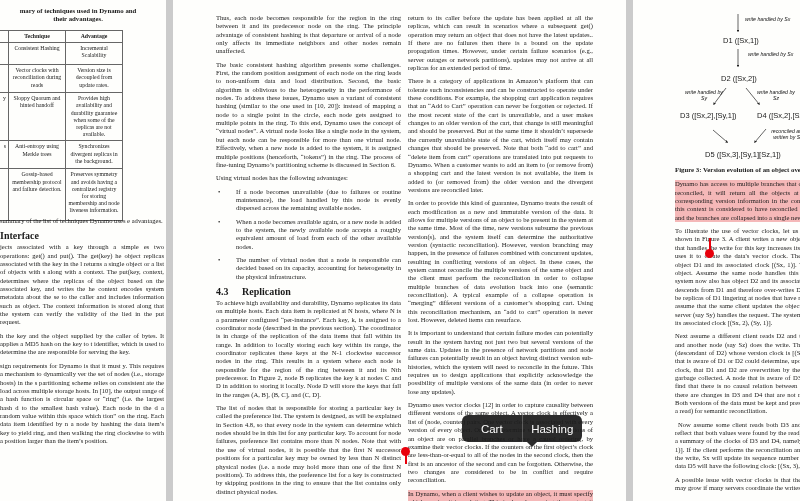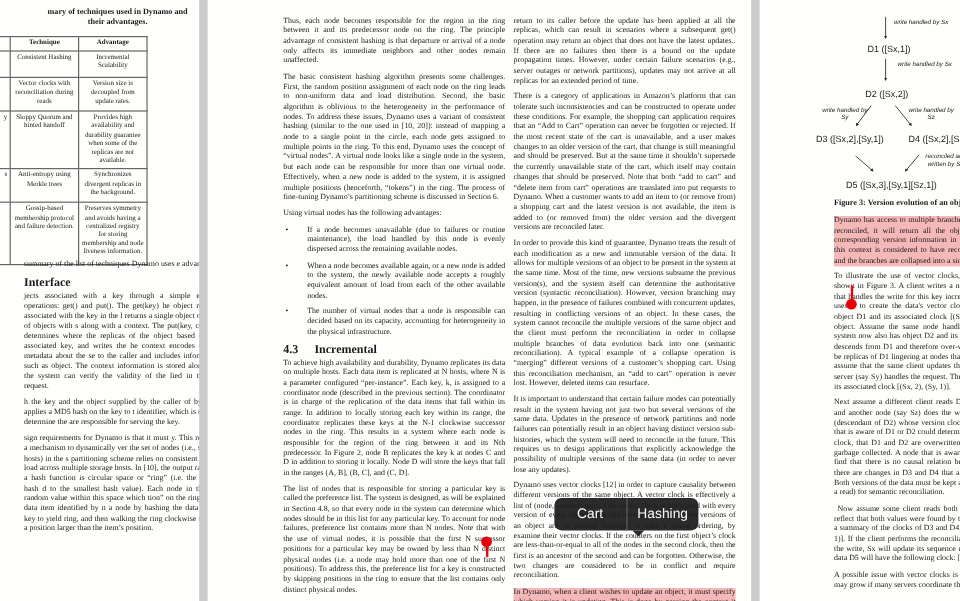--- a/index.html
+++ b/index.html
@@ -1,21 +1,21 @@
 <!DOCTYPE html>
 <html><head>
 <meta charset="utf-8">
 <style>
   html, body { margin:0; padding:0; }
   body { width:800px; height:501px; overflow:hidden; background:#cbcbcb; position:relative; font-family:"Liberation Serif", serif; color:#1a1a1a; }
   .page { position:absolute; top:0; height:501px; background:#fefefc; overflow:hidden; }
   #pL { left:0; width:166px; }
   #pM { left:173px; width:453px; }
   #pR { left:633px; width:167px; }
-  .txt { font-size:6.6px; line-height:8.35px; text-align:justify;padding-left:20px; }
+  .txt { font-size:6.6px; line-height:8.35px; text-align:justify; }
   .txt p { margin:0 0 5px 0; }
   .col { position:absolute; }
   h3 { font-family:"Liberation Serif", serif; font-size:10px; font-weight:bold; margin:4px 0 2px 0; line-height:11px; }
   h3 .num { display:inline-block; width:26px; }
   table.tech { border-collapse:collapse; font-size:5.8px; line-height:7.2px; position:absolute; left:-10px; top:30px; }
   table.tech td, table.tech th { border:1px solid #666; text-align:center; vertical-align:top; padding:2px 2px; }
   table.tech th { font-weight:bold; }
   .caption { font-weight:bold; text-align:center; font-size:6.8px; line-height:8.4px; }
   ul.bul { margin:0 0 5px 0; padding:0; list-style:none; }
   ul.bul li { position:relative; padding-left:20px; margin-bottom:5px; }
@@ -86,21 +86,21 @@
 <div class="page" id="pM">
   <div class="col txt" style="left:43px; top:14px; width:185px;">
     <p>Thus, each node becomes responsible for the region in the ring between it and its predecessor node on the ring. The principle advantage of consistent hashing is that departure or arrival of a node only affects its immediate neighbors and other nodes remain unaffected.</p>
     <p>The basic consistent hashing algorithm presents some challenges. First, the random position assignment of each node on the ring leads to non-uniform data and load distribution. Second, the basic algorithm is oblivious to the heterogeneity in the performance of nodes. To address these issues, Dynamo uses a variant of consistent hashing (similar to the one used in [10, 20]): instead of mapping a node to a single point in the circle, each node gets assigned to multiple points in the ring. To this end, Dynamo uses the concept of “virtual nodes”. A virtual node looks like a single node in the system, but each node can be responsible for more than one virtual node. Effectively, when a new node is added to the system, it is assigned multiple positions (henceforth, “tokens”) in the ring. The process of fine-tuning Dynamo’s partitioning scheme is discussed in Section 6.</p>
     <p>Using virtual nodes has the following advantages:</p>
     <ul class="bul">
       <li>If a node becomes unavailable (due to failures or routine maintenance), the load handled by this node is evenly dispersed across the remaining available nodes.</li>
       <li>When a node becomes available again, or a new node is added to the system, the newly available node accepts a roughly equivalent amount of load from each of the other available nodes.</li>
       <li>The number of virtual nodes that a node is responsible can decided based on its capacity, accounting for heterogeneity in the physical infrastructure.</li>
     </ul>
-    <h3><span class="num">4.3</span><span>Incremental</span></h3>
+    <h3><span class="num">4.3</span><span>Replication</span></h3>
     <p>To achieve high availability and durability, Dynamo replicates its data on multiple hosts. Each data item is replicated at N hosts, where N is a parameter configured “per-instance”. Each key, k, is assigned to a coordinator node (described in the previous section). The coordinator is in charge of the replication of the data items that fall within its range. In addition to locally storing each key within its range, the coordinator replicates these keys at the N-1 clockwise successor nodes in the ring. This results in a system where each node is responsible for the region of the ring between it and its Nth predecessor. In Figure 2, node B replicates the key k at nodes C and D in addition to storing it locally. Node D will store the keys that fall in the ranges (A, B], (B, C], and (C, D].</p>
     <p>The list of nodes that is responsible for storing a particular key is called the preference list. The system is designed, as will be explained in Section 4.8, so that every node in the system can determine which nodes should be in this list for any particular key. To account for node failures, preference list contains more than N nodes. Note that with the use of virtual nodes, it is possible that the first N successor positions for a particular key may be owned by less than N distinct physical nodes (i.e. a node may hold more than one of the first N positions). To address this, the preference list for a key is constructed by skipping positions in the ring to ensure that the list contains only distinct physical nodes.</p>
     <h3><span class="num">4.4</span><span>Data Versioning</span></h3>
 
   </div>
   <div class="col txt" style="left:235px; top:14px; width:185px;">
     <p>return to its caller before the update has been applied at all the replicas, which can result in scenarios where a subsequent get() operation may return an object that does not have the latest updates.. If there are no failures then there is a bound on the update propagation times. However, under certain failure scenarios (e.g., server outages or network partitions), updates may not arrive at all replicas for an extended period of time.</p>
     <p>There is a category of applications in Amazon’s platform that can tolerate such inconsistencies and can be constructed to operate under these conditions. For example, the shopping cart application requires that an “Add to Cart” operation can never be forgotten or rejected. If the most recent state of the cart is unavailable, and a user makes changes to an older version of the cart, that change is still meaningful and should be preserved. But at the same time it shouldn’t supersede the currently unavailable state of the cart, which itself may contain changes that should be preserved. Note that both “add to cart” and “delete item from cart” operations are translated into put requests to Dynamo. When a customer wants to add an item to (or remove from) a shopping cart and the latest version is not available, the item is added to (or removed from) the older version and the divergent versions are reconciled later.</p>
     <p>In order to provide this kind of guarantee, Dynamo treats the result of each modification as a new and immutable version of the data. It allows for multiple versions of an object to be present in the system at the same time. Most of the time, new versions subsume the previous version(s), and the system itself can determine the authoritative version (syntactic reconciliation). However, version branching may happen, in the presence of failures combined with concurrent updates, resulting in conflicting versions of an object. In these cases, the system cannot reconcile the multiple versions of the same object and the client must perform the reconciliation in order to collapse multiple branches of data evolution back into one (semantic reconciliation). A typical example of a collapse operation is “merging” different versions of a customer’s shopping cart. Using this reconciliation mechanism, an “add to cart” operation is never lost. However, deleted items can resurface.</p>
     <p>It is important to understand that certain failure modes can potentially result in the system having not just two but several versions of the same data. Updates in the presence of network partitions and node failures can potentially result in an object having distinct version sub-histories, which the system will need to reconcile in the future. This requires us to design applications that explicitly acknowledge the possibility of multiple versions of the same data (in order to never lose any updates).</p>

